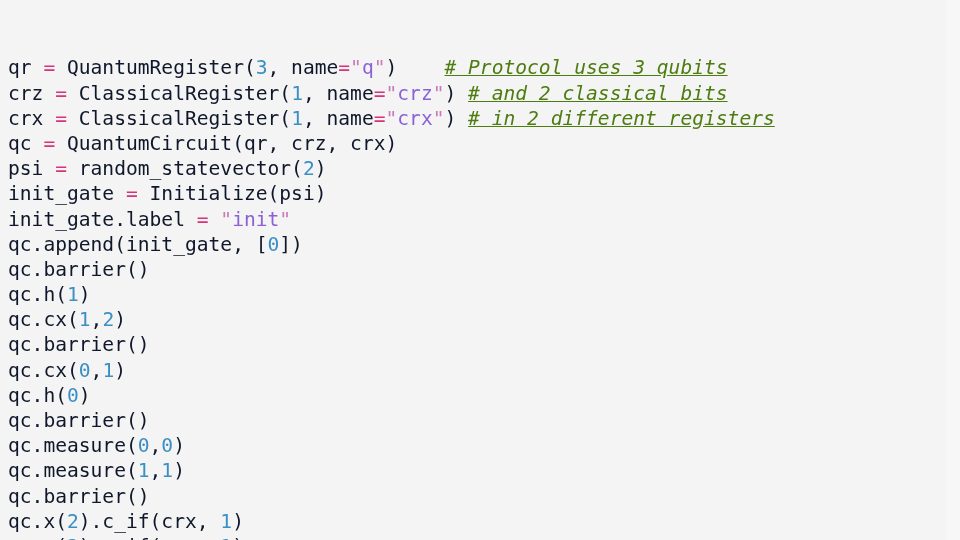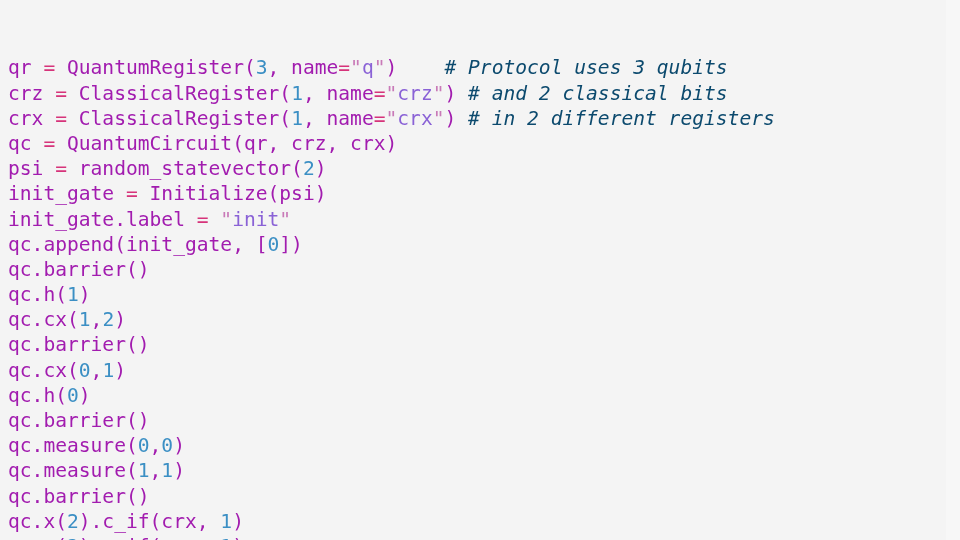--- a/index.html
+++ b/index.html
@@ -38,26 +38,26 @@
     pointer-events: none;
   }
 
   .code-line {
     display: block;
     height: 25.2px;
     white-space: pre;
   }
 
   
-  .tok-plain    { color: #a21caf; }
+  .tok-plain    { color: #0f172a; }
   .tok-op       { color: #d6337a; }   
   .tok-num      { color: #3b8fc4; }   
   .tok-str      { color: #8a62d6; }   
   .tok-quote    { color: #c97ab8; }   
-  .tok-comment  { color: #0c4a6e; font-style: italic; }
+  .tok-comment  { color: #4d7c0f; font-style: italic; text-decoration: underline; }
 </style>
 </head>
 <body>
 
 <div id="code-block">
   <div id="code-lines"><span class="code-line"><span class="tok-plain">qr </span><span class="tok-op">=</span><span class="tok-plain"> QuantumRegister(</span><span class="tok-num">3</span><span class="tok-plain">, name</span><span class="tok-op">=</span><span class="tok-quote">"</span><span class="tok-str">q</span><span class="tok-quote">"</span><span class="tok-plain">)</span><span class="tok-plain">    </span><span class="tok-comment"># Protocol uses 3 qubits</span></span><span class="code-line"><span class="tok-plain">crz </span><span class="tok-op">=</span><span class="tok-plain"> ClassicalRegister(</span><span class="tok-num">1</span><span class="tok-plain">, name</span><span class="tok-op">=</span><span class="tok-quote">"</span><span class="tok-str">crz</span><span class="tok-quote">"</span><span class="tok-plain">) </span><span class="tok-comment"># and 2 classical bits</span></span><span class="code-line"><span class="tok-plain">crx </span><span class="tok-op">=</span><span class="tok-plain"> ClassicalRegister(</span><span class="tok-num">1</span><span class="tok-plain">, name</span><span class="tok-op">=</span><span class="tok-quote">"</span><span class="tok-str">crx</span><span class="tok-quote">"</span><span class="tok-plain">) </span><span class="tok-comment"># in 2 different registers</span></span><span class="code-line"><span class="tok-plain">qc </span><span class="tok-op">=</span><span class="tok-plain"> QuantumCircuit(qr, crz, crx)</span></span><span class="code-line"><span class="tok-plain">psi </span><span class="tok-op">=</span><span class="tok-plain"> random_statevector(</span><span class="tok-num">2</span><span class="tok-plain">)</span></span><span class="code-line"><span class="tok-plain">init_gate </span><span class="tok-op">=</span><span class="tok-plain"> Initialize(psi)</span></span><span class="code-line"><span class="tok-plain">init_gate.label </span><span class="tok-op">=</span><span class="tok-plain"> </span><span class="tok-quote">"</span><span class="tok-str">init</span><span class="tok-quote">"</span></span><span class="code-line"><span class="tok-plain">qc.append(init_gate, [</span><span class="tok-num">0</span><span class="tok-plain">])</span></span><span class="code-line"><span class="tok-plain">qc.barrier()</span></span><span class="code-line"><span class="tok-plain">qc.h(</span><span class="tok-num">1</span><span class="tok-plain">)</span></span><span class="code-line"><span class="tok-plain">qc.cx(</span><span class="tok-num">1</span><span class="tok-plain">,</span><span class="tok-num">2</span><span class="tok-plain">)</span></span><span class="code-line"><span class="tok-plain">qc.barrier()</span></span><span class="code-line"><span class="tok-plain">qc.cx(</span><span class="tok-num">0</span><span class="tok-plain">,</span><span class="tok-num">1</span><span class="tok-plain">)</span></span><span class="code-line"><span class="tok-plain">qc.h(</span><span class="tok-num">0</span><span class="tok-plain">)</span></span><span class="code-line"><span class="tok-plain">qc.barrier()</span></span><span class="code-line"><span class="tok-plain">qc.measure(</span><span class="tok-num">0</span><span class="tok-plain">,</span><span class="tok-num">0</span><span class="tok-plain">)</span></span><span class="code-line"><span class="tok-plain">qc.measure(</span><span class="tok-num">1</span><span class="tok-plain">,</span><span class="tok-num">1</span><span class="tok-plain">)</span></span><span class="code-line"><span class="tok-plain">qc.barrier()</span></span><span class="code-line"><span class="tok-plain">qc.x(</span><span class="tok-num">2</span><span class="tok-plain">).c_if(crx, </span><span class="tok-num">1</span><span class="tok-plain">)</span></span><span class="code-line"><span class="tok-plain">qc.z(</span><span class="tok-num">2</span><span class="tok-plain">).c_if(crz, </span><span class="tok-num">1</span><span class="tok-plain">)</span></span></div>
   <div id="right-edge"></div>
 </div>
 
 </body></html>

